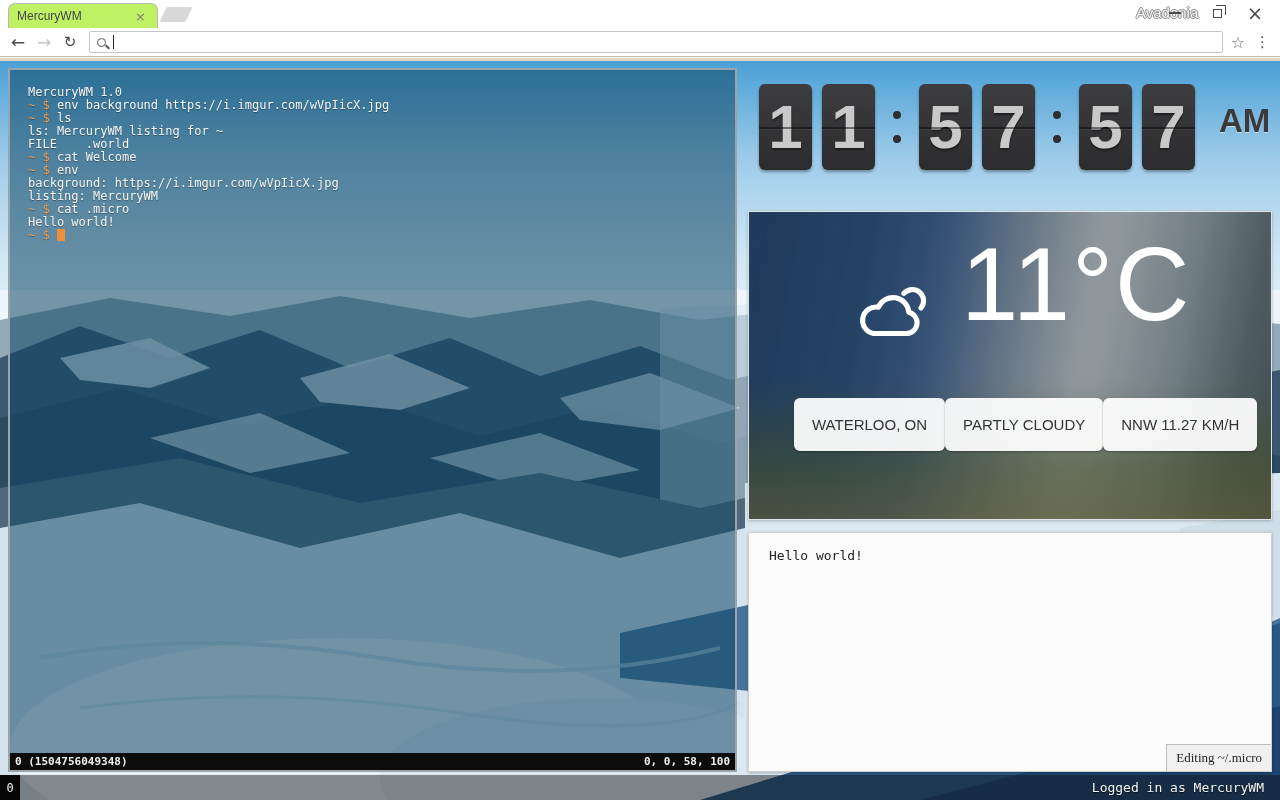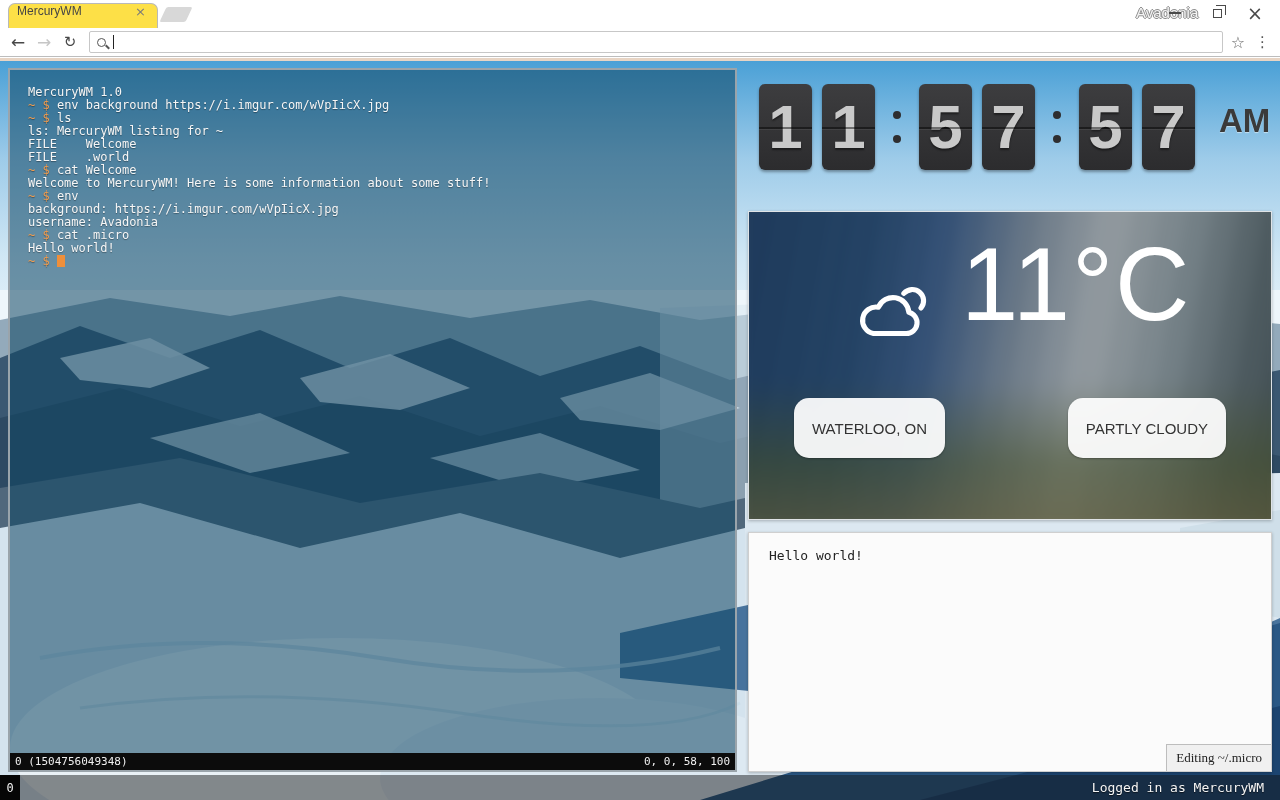--- a/index.html
+++ b/index.html
@@ -1,23 +1,23 @@
 <!DOCTYPE html>
 <html><head>
 <meta charset="utf-8">
 <style>
   * { margin:0; padding:0; box-sizing:border-box; }
   html,body { width:1280px; height:800px; overflow:hidden; background:#fff;
               font-family:"Liberation Sans", sans-serif; }
 
   
   .titlebar { position:absolute; left:0; top:0; width:1280px; height:28px; background:#fff; }
-  .tab { position:absolute; left:8px; top:3px; width:150px; height:25px; background:#fde047;
+  .tab { position:absolute; left:8px; top:3px; width:150px; height:25px; background:#bef264;
          border:1px solid #b9b9b9; border-bottom:none; border-radius:7px 7px 0 0;
-         display:flex; padding:0 8px; }
+         display:flex; align-items:center; padding:0 8px; }
   .tab-title { font-size:12px; color:#454545; flex:1; overflow:hidden; white-space:nowrap; }
   .tab-close { font-family:"DejaVu Sans",sans-serif; font-size:13px; color:#7a7a7a; line-height:1;
                padding:1px 3px; cursor:default; }
   .newtab-btn { position:absolute; left:163px; top:7px; width:26px; height:15px; background:#d8d8d8;
                 transform:skewX(-25deg); border-radius:2px; }
   .watermark { position:absolute; left:1136px; top:4px; font-size:15px; font-weight:normal; color:#f4f4f4;
                text-shadow:-1px 0 #8f8f8f, 1px 0 #8f8f8f, 0 -1px #8f8f8f, 0 1px #8f8f8f; }
   .win-btn { position:absolute; top:0; width:34px; height:26px; display:flex; align-items:center;
              justify-content:center; color:#4a4a4a; }
   .wb-min { right:88px; } .wb-min i { display:block; width:12px; height:2px; background:#4a4a4a; }
@@ -47,21 +47,21 @@
   
   .terminal { position:absolute; left:8px; top:10px; width:729px; height:704px;
               border:2px solid #9aa4ab; background:rgba(14,70,98,0.55); }
   .term-body { position:absolute; left:0; top:0; right:0; bottom:17px; padding:16px 18px;
                font-family:"DejaVu Sans Mono",monospace; font-size:12px; line-height:13px; color:#f6f6f6; }
   .term-line { white-space:pre; text-shadow:0 1px 1px rgba(0,0,0,0.35); }
   .term-line .prompt { color:#ef9b4e; }
   .cursor { display:inline-block; width:8px; height:12px; background:#ef8f3a; vertical-align:-2px; }
   .term-status { position:absolute; left:0; bottom:0; width:100%; height:17px; background:#0c0c0c;
                  color:#f0f0f0; font-family:"DejaVu Sans Mono",monospace; font-size:11px;
-                 display:flex; align-items:center; justify-content:space-between; padding:0 5px; }
+                 display:flex; align-items:center; justify-content:space-between; padding:0 5px;font-weight:bold; }
 
   
   .clock { position:absolute; left:759px; top:26px; display:flex; align-items:flex-start; }
   .flip-card { position:relative; width:53px; height:86px; margin-right:10px; border-radius:6px;
                background:linear-gradient(#3d3d3f,#2c2c2e); box-shadow:0 2px 3px rgba(0,0,0,0.35);
                display:flex; align-items:center; justify-content:center; }
   .flip-card .digit { position:relative; z-index:1; font-size:62px; font-weight:bold; color:#c9c9c9;
                       line-height:1; text-shadow:0 2px 2px rgba(0,0,0,0.45); }
   .flip-split { position:absolute; z-index:2; left:0; top:50%; width:100%; height:2px;
                 background:rgba(0,0,0,0.45); box-shadow:0 1px 0 rgba(255,255,255,0.07); }
@@ -78,22 +78,22 @@
     background:
       linear-gradient(180deg, rgba(0,0,0,0) 55%, rgba(70,80,40,0.55) 78%, rgba(95,90,55,0.75) 100%),
       repeating-linear-gradient(100deg, rgba(255,255,255,0.10) 0 10px, rgba(0,0,0,0.12) 10px 26px),
       linear-gradient(100deg, #16355a 0%, #1d4066 24%, #30507a 36%, #6e7e8e 50%, #9aa3a9 62%, #77858c 76%, #4b5a60 88%, #37464c 100%);
   }
   .cloud-icon { position:absolute; left:105px; top:70px; width:82px; height:62px; }
   .temp { position:absolute; left:212px; top:8px; font-size:103px; font-weight:100; color:#fff;
           line-height:130px; letter-spacing:2px; }
   .weather-btns { position:absolute; left:0; top:186px; width:100%; display:flex;
                   justify-content:space-between; padding:0 45px; }
-  .wbtn { height:60px; display:flex; align-items:center; justify-content:center;
-          background:rgba(255,255,255,0.93); border-radius:15px; box-shadow:0 1px 2px rgba(0,0,0,0.3);
+  .wbtn { height:53px; display:flex; align-items:center; justify-content:center;
+          background:rgba(255,255,255,0.93); border-radius:6px; box-shadow:0 1px 2px rgba(0,0,0,0.3);
           font-size:15px; color:#333; padding:16px 18px; white-space:nowrap; }
 
   
   .editor { position:absolute; left:748px; top:474px; width:524px; height:240px; background:#fbfbfb;
             border:1px solid #cfcfcf; box-shadow:0 1px 3px rgba(0,0,0,0.25); }
   .editor-content { position:absolute; left:0; top:0; width:100%; height:100%; padding:15px 20px;
                     font-family:"DejaVu Sans Mono",monospace; font-size:13px; color:#222; white-space:pre; }
   .editor-status { position:absolute; right:0; bottom:0; background:#f0f0f0; border:1px solid #bdbdbd;
                    border-right:none; border-bottom:none; padding:5px 9px;
                    font-family:Liberation Serif, serif; font-size:13px; color:#222; }
@@ -175,27 +175,25 @@
       <path d="M80,650 Q260,625 460,655 T740,645" fill="none" stroke="#c6dbe8" stroke-width="3" opacity="0.7"></path>
     </svg>
   </div>
 
   <div class="terminal">
     <div class="term-body" id="term-lines">
         <div class="term-line"><span>MercuryWM 1.0</span></div>
         <div class="term-line"><span class="prompt">~ $ </span><span>env background https://i.imgur.com/wVpIicX.jpg</span></div>
         <div class="term-line"><span class="prompt">~ $ </span><span>ls</span></div>
         <div class="term-line"><span>ls: MercuryWM listing for ~</span></div>
-        <div class="term-line"><span>FILE    Welcome</span></div>
         <div class="term-line"><span>FILE    .world</span></div>
         <div class="term-line"><span class="prompt">~ $ </span><span>cat Welcome</span></div>
-        <div class="term-line"><span>Welcome to MercuryWM! Here is some information about some stuff!</span></div>
         <div class="term-line"><span class="prompt">~ $ </span><span>env</span></div>
         <div class="term-line"><span>background: https://i.imgur.com/wVpIicX.jpg</span></div>
-        <div class="term-line"><span>username: Avadonia</span></div>
+        <div class="term-line"><span>listing: MercuryWM</span></div>
         <div class="term-line"><span class="prompt">~ $ </span><span>cat .micro</span></div>
         <div class="term-line"><span>Hello world!</span></div>
         <div class="term-line"><span class="prompt">~ $ </span><span></span><span class="cursor"></span></div>
       </div>
     <div class="term-status">
       <span>0 (1504756049348)</span>
       <span>0, 0, 58, 100</span>
     </div>
   </div>
 
@@ -240,20 +238,21 @@
   <div class="weather">
     <div class="weather-bg"></div>
     <svg class="cloud-icon" viewBox="0 0 80 60">
       <path d="M48.6 10.9 A11 11 0 0 1 65.4 25.1" fill="none" stroke="#fff" stroke-width="5" stroke-linecap="round"></path>
       <path d="M19 50 L51 50 A10.5 10.5 0 0 0 53.5 29.3 A15.5 15.5 0 0 0 23.8 24.4 A12.8 12.8 0 0 0 19 50 Z" fill="none" stroke="#fff" stroke-width="5" stroke-linejoin="round"></path>
     </svg>
     <div class="temp">11°C</div>
     <div class="weather-btns">
       <div class="wbtn">WATERLOO, ON</div>
       <div class="wbtn">PARTLY CLOUDY</div>
+      <div class="wbtn">NNW 11.27 KM/H</div>
     </div>
   </div>
 
   <div class="editor">
     <div class="editor-content">Hello world!</div>
     <div class="editor-status">Editing ~/.micro</div>
   </div>
 
   <div class="deskbar">
     <div class="workspace">0</div>

